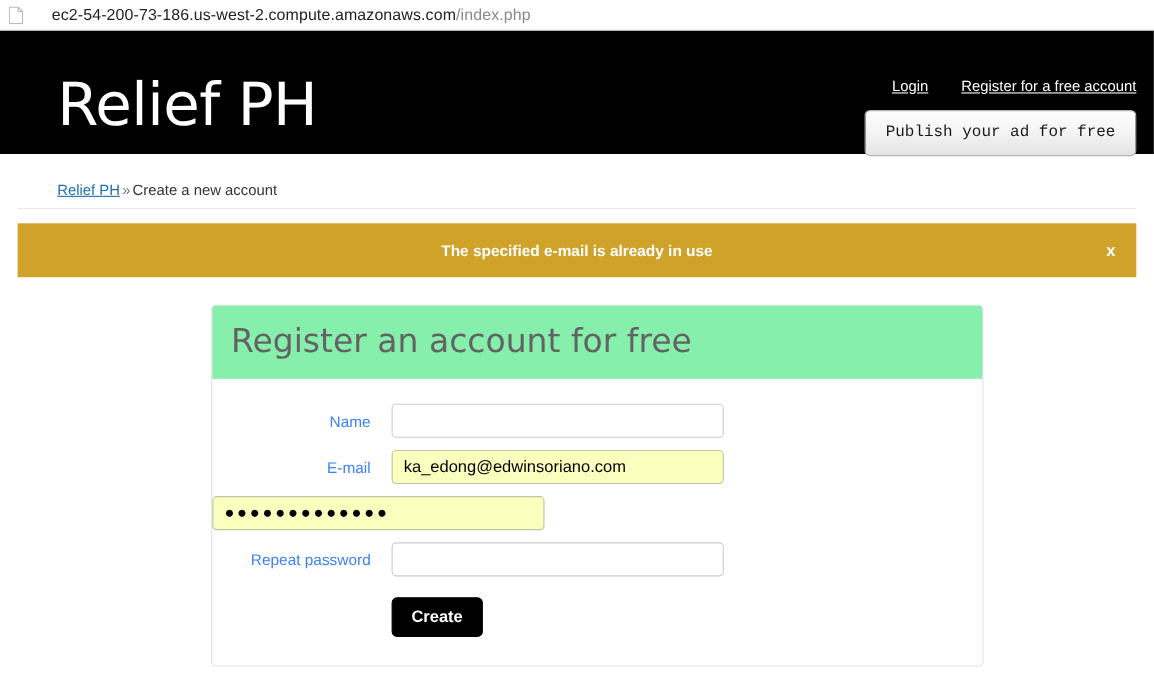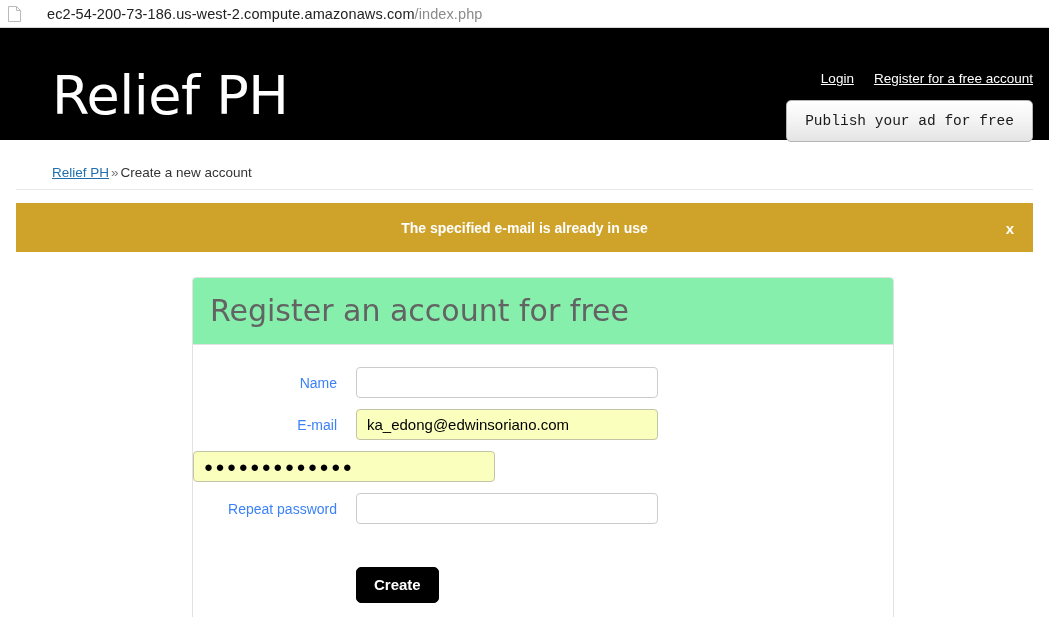--- a/index.html
+++ b/index.html
@@ -58,21 +58,21 @@
     line-height: 1;
     font-weight: 400;
     letter-spacing: -0.5px;
     font-family: "DejaVu Sans", sans-serif;
   }
   .header-links {
     position: absolute;
     right: 16px;
     top: 43px;
     display: flex;
-    gap: 20px;
+    gap: 30px;
     align-items: center;
   }
   .header-links a {
     color: #ffffff;
     font-size: 13.5px;
     text-decoration: underline;
     white-space: nowrap;
   }
   .publish-btn {
     position: absolute;
@@ -213,21 +213,20 @@
     background: #000000;
     color: #ffffff;
     border: 1px solid #000000;
     border-radius: 5px;
     font-size: 15px;
     font-weight: bold;
     padding: 9px 17px 10px 17px;
     cursor: pointer;
     font-family: "Liberation Sans", sans-serif;
     line-height: 1;
-    margin-top: 24px;
   }
 </style>
 </head>
 <body>
 
 <div class="urlbar">
   <svg class="doc-icon" viewBox="0 0 13 16">
     <path d="M0.5 0.5 H8.5 L12.5 4.5 V15.5 H0.5 Z" fill="#ffffff" stroke="#b9b9b9" stroke-width="1"></path>
     <path d="M8.5 0.5 V4.5 H12.5" fill="none" stroke="#b9b9b9" stroke-width="1"></path>
   </svg>

